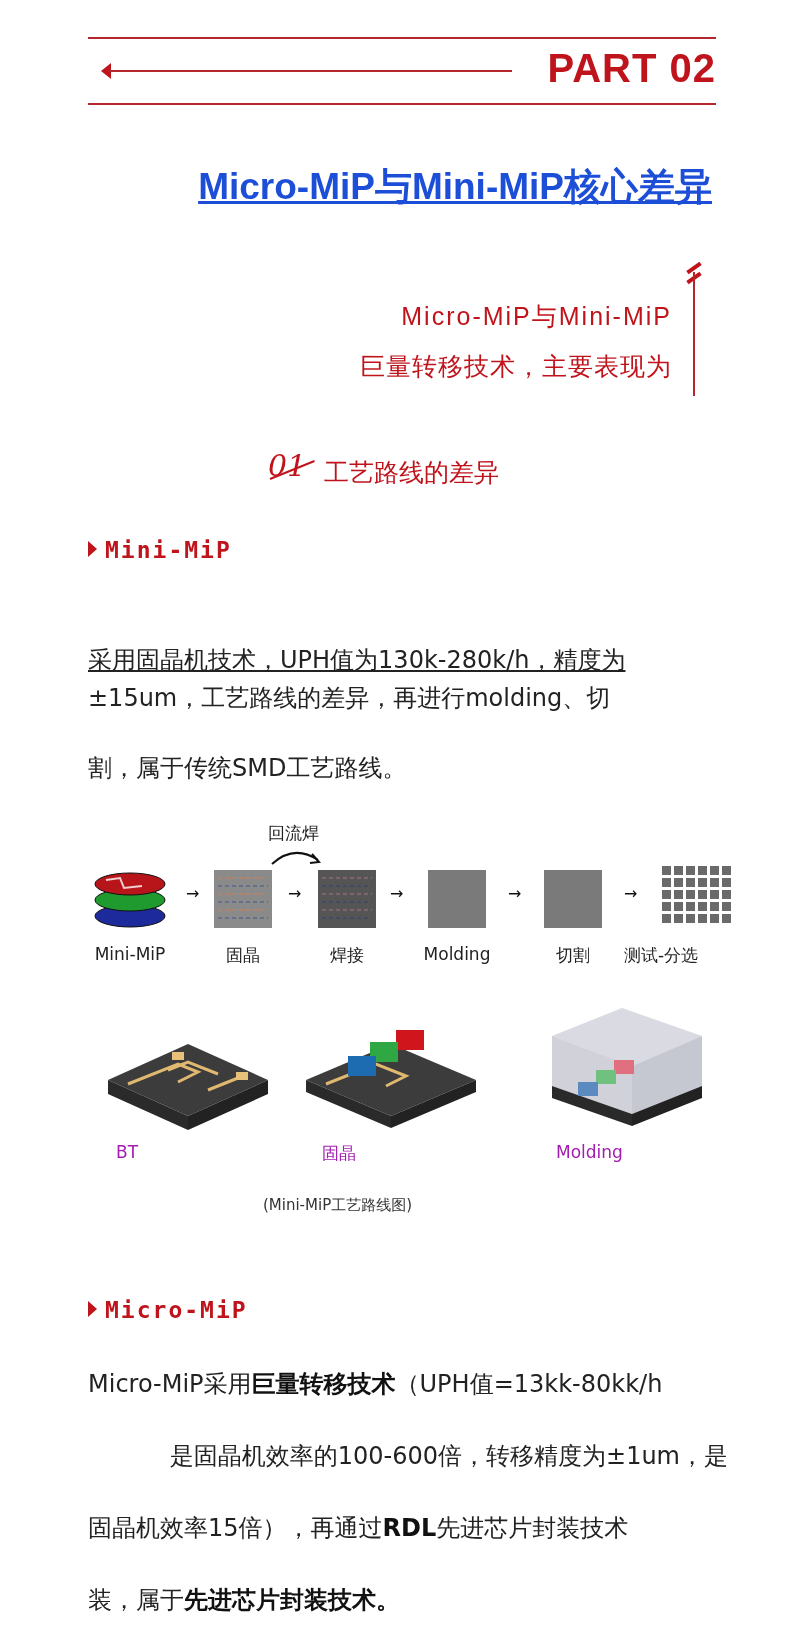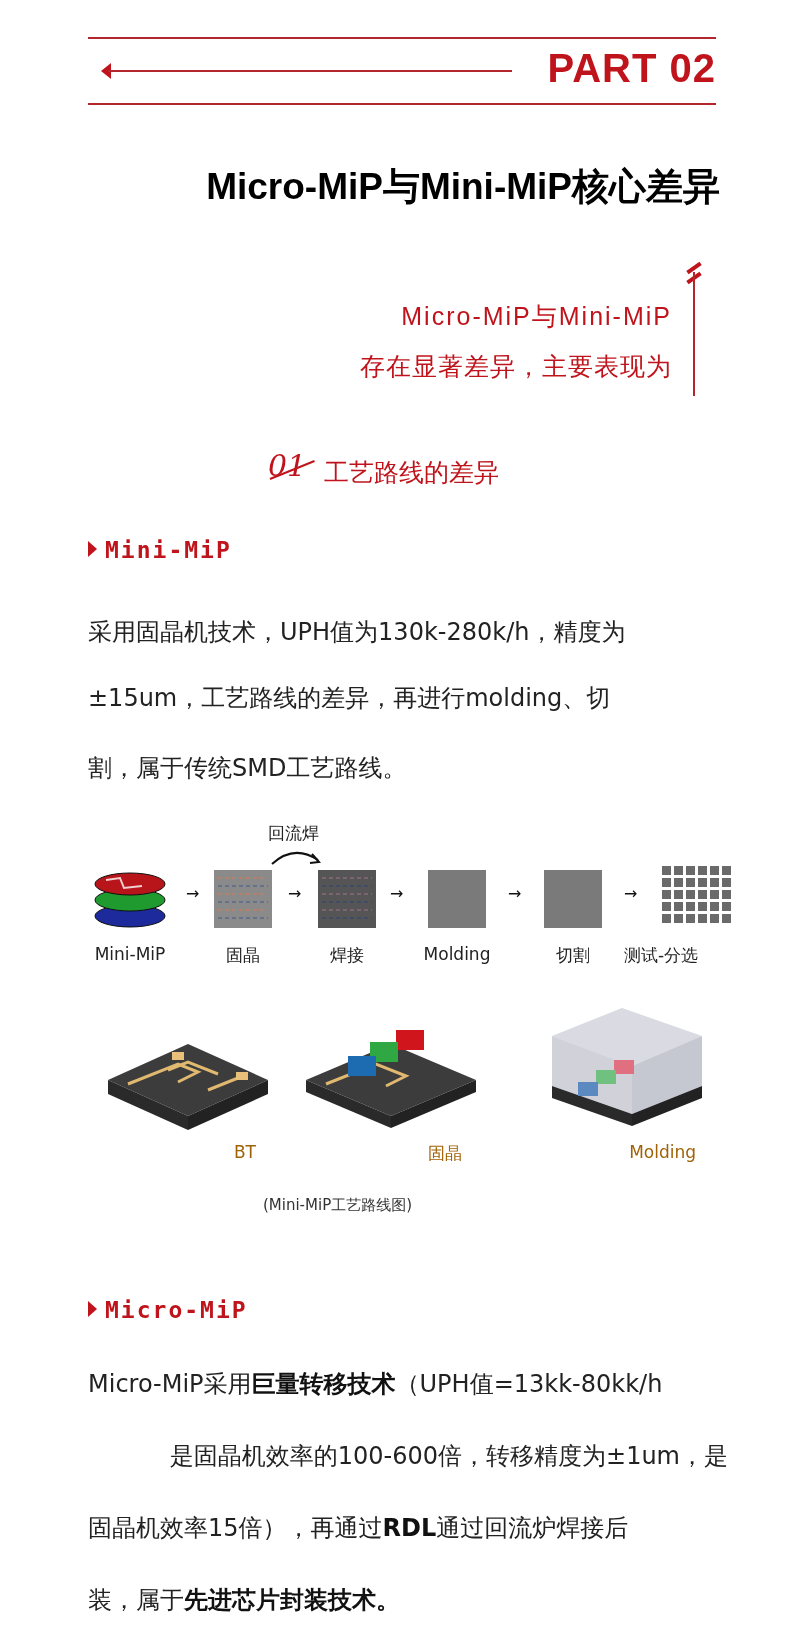--- a/index.html
+++ b/index.html
@@ -5,67 +5,67 @@
   html, body { margin:0; padding:0; background:#ffffff; }
   body { width:800px; height:1632px; position:relative; overflow:hidden;
          font-family:"DejaVu Sans", "Liberation Sans", sans-serif; color:#222; }
   .abs { position:absolute; }
   .hline { position:absolute; left:88px; width:628px; height:2px; background:#b3262b; }
   .part-label { position:absolute; right:84px; top:46px; font-family:"Liberation Sans", sans-serif;
                 font-weight:bold; font-size:40px; color:#c0141c; letter-spacing:1px; }
   .arrow-line { position:absolute; left:108px; top:70px; width:404px; height:2px; background:#b3262b; }
   .arrow-head { position:absolute; left:101px; top:63px; width:0; height:0;
                 border-top:8px solid transparent; border-bottom:8px solid transparent; border-right:10px solid #c0141c; }
-  .main-title { position:absolute; right:80px; top:162px; font-family:"Liberation Sans", sans-serif;
-                font-weight:bold; font-size:37px; color:#000000; white-space:nowrap; }
+  .main-title { position:absolute; right:88px; top:162px; font-family:"Liberation Sans", sans-serif;
+                font-weight:bold; font-size:37px; color:#1d4ed8; white-space:nowrap;text-decoration:underline; }
   .sub-line { position:absolute; right:128px; font-size:25px; color:#c0141c; white-space:nowrap; letter-spacing:1px; }
   .sub-mono { font-family:Liberation Sans, sans-serif; letter-spacing:2px; }
   .vbar { position:absolute; left:693px; top:272px; width:2px; height:124px; background:#b3262b; }
   .slash { position:absolute; width:16px; height:4px; background:#c0141c; transform:rotate(-35deg); }
   .sec-num { position:absolute; left:268px; top:448px; font-size:30px; color:#c0141c; font-style:italic;
              font-family:"DejaVu Serif", serif; }
   .sec-underline { position:absolute; left:270px; top:478px; width:48px; height:2px; background:#c0141c; transform:rotate(-22deg); transform-origin:left; }
   .sec-title { position:absolute; left:324px; top:456px; font-size:25px; color:#c0141c; white-space:nowrap; }
   .heading { position:absolute; left:88px; font-family:"DejaVu Sans Mono", monospace; font-weight:bold;
              font-size:23px; color:#c0141c; letter-spacing:2px; white-space:nowrap; }
   .tri { display:inline-block; width:0; height:0; border-top:8px solid transparent; border-bottom:8px solid transparent;
          border-left:9px solid #c0141c; margin-right:8px; vertical-align:1px; }
   .para { position:absolute; left:88px; width:640px; font-size:24px; color:#222; white-space:nowrap; }
   .para b { font-weight:bold; color:#111; }
   .flow-label { position:absolute; font-size:17px; color:#222; white-space:nowrap; text-align:center; width:110px; }
   .flow-arrow { position:absolute; font-size:16px; color:#111; }
   .chip-sq { position:absolute; width:58px; height:58px; }
-  .pkg-label { position:absolute; font-size:17px; color:#a16207; text-align:right; width:140px; }
+  .pkg-label { position:absolute; font-size:17px; color:#a21caf; text-align:left; width:140px; }
   .caption { position:absolute; left:0; width:675px; text-align:center; top:1196px; font-size:15px; color:#333; }
 </style>
 </head>
 <body>
 
 <div class="hline" style="top:37px;"></div>
 <div class="arrow-head"></div>
 <div class="arrow-line"></div>
 <div class="part-label">PART 02</div>
 <div class="hline" style="top:103px;"></div>
 
 <div class="main-title">Micro-MiP与Mini-MiP核心差异</div>
 
 <div class="slash" style="left:686px; top:266px;"></div>
 <div class="slash" style="left:686px; top:276px;"></div>
 <div class="vbar"></div>
 <div class="sub-line sub-mono" style="top:300px;">Micro-MiP与Mini-MiP</div>
-<div class="sub-line" style="top:350px;">存在显著差异，主要表现为</div>
+<div class="sub-line" style="top:350px;">巨量转移技术，主要表现为</div>
 
 <div class="sec-num">01</div>
 <div class="sec-underline"></div>
 <div class="sec-title">工艺路线的差异</div>
 
 <div class="heading" style="top:537px;">
   <span class="tri"></span><span>Mini-MiP</span>
 </div>
-<div class="para" style="top:616px;">采用固晶机技术，UPH值为130k-280k/h，精度为</div>
+<div class="para" style="top:644px;text-decoration:underline;">采用固晶机技术，UPH值为130k-280k/h，精度为</div>
 <div class="para" style="top:682px;">±15um，工艺路线的差异，再进行molding、切</div>
 <div class="para" style="top:752px;">割，属于传统SMD工艺路线。</div>
 
 <div class="abs" style="left:268px; top:822px; font-size:17px;text-align:center;">回流焊</div>
 <svg class="abs" style="left:268px; top:846px;" width="56" height="22">
   <path d="M4 18 Q26 -2 50 14" stroke="#111" stroke-width="2" fill="none"></path>
   <path d="M44 8 L51 16 L42 17" stroke="#111" stroke-width="2" fill="none"></path>
 </svg>
 
 <svg class="abs" style="left:92px; top:866px;" width="76" height="64">
@@ -165,17 +165,17 @@
 <div class="caption">(Mini-MiP工艺路线图)</div>
 
 <div class="heading" style="top:1297px;">
   <span class="tri"></span><span>Micro-MiP</span>
 </div>
 <div class="para" style="top:1368px;">
   <span>Micro-MiP采用</span><b>巨量转移技术</b><span>（UPH值=13kk-80kk/h</span>
 </div>
 <div class="para" style="top:1440px;text-align:right;">是固晶机效率的100-600倍，转移精度为±1um，是</div>
 <div class="para" style="top:1512px;">
-  <span>固晶机效率15倍），再通过</span><b>RDL</b><span>通过回流炉焊接后</span>
+  <span>固晶机效率15倍），再通过</span><b>RDL</b><span>先进芯片封装技术</span>
 </div>
 <div class="para" style="top:1584px;">
   <span>装，属于</span><b>先进芯片封装技术。</b>
 </div>
 
 </body></html>

